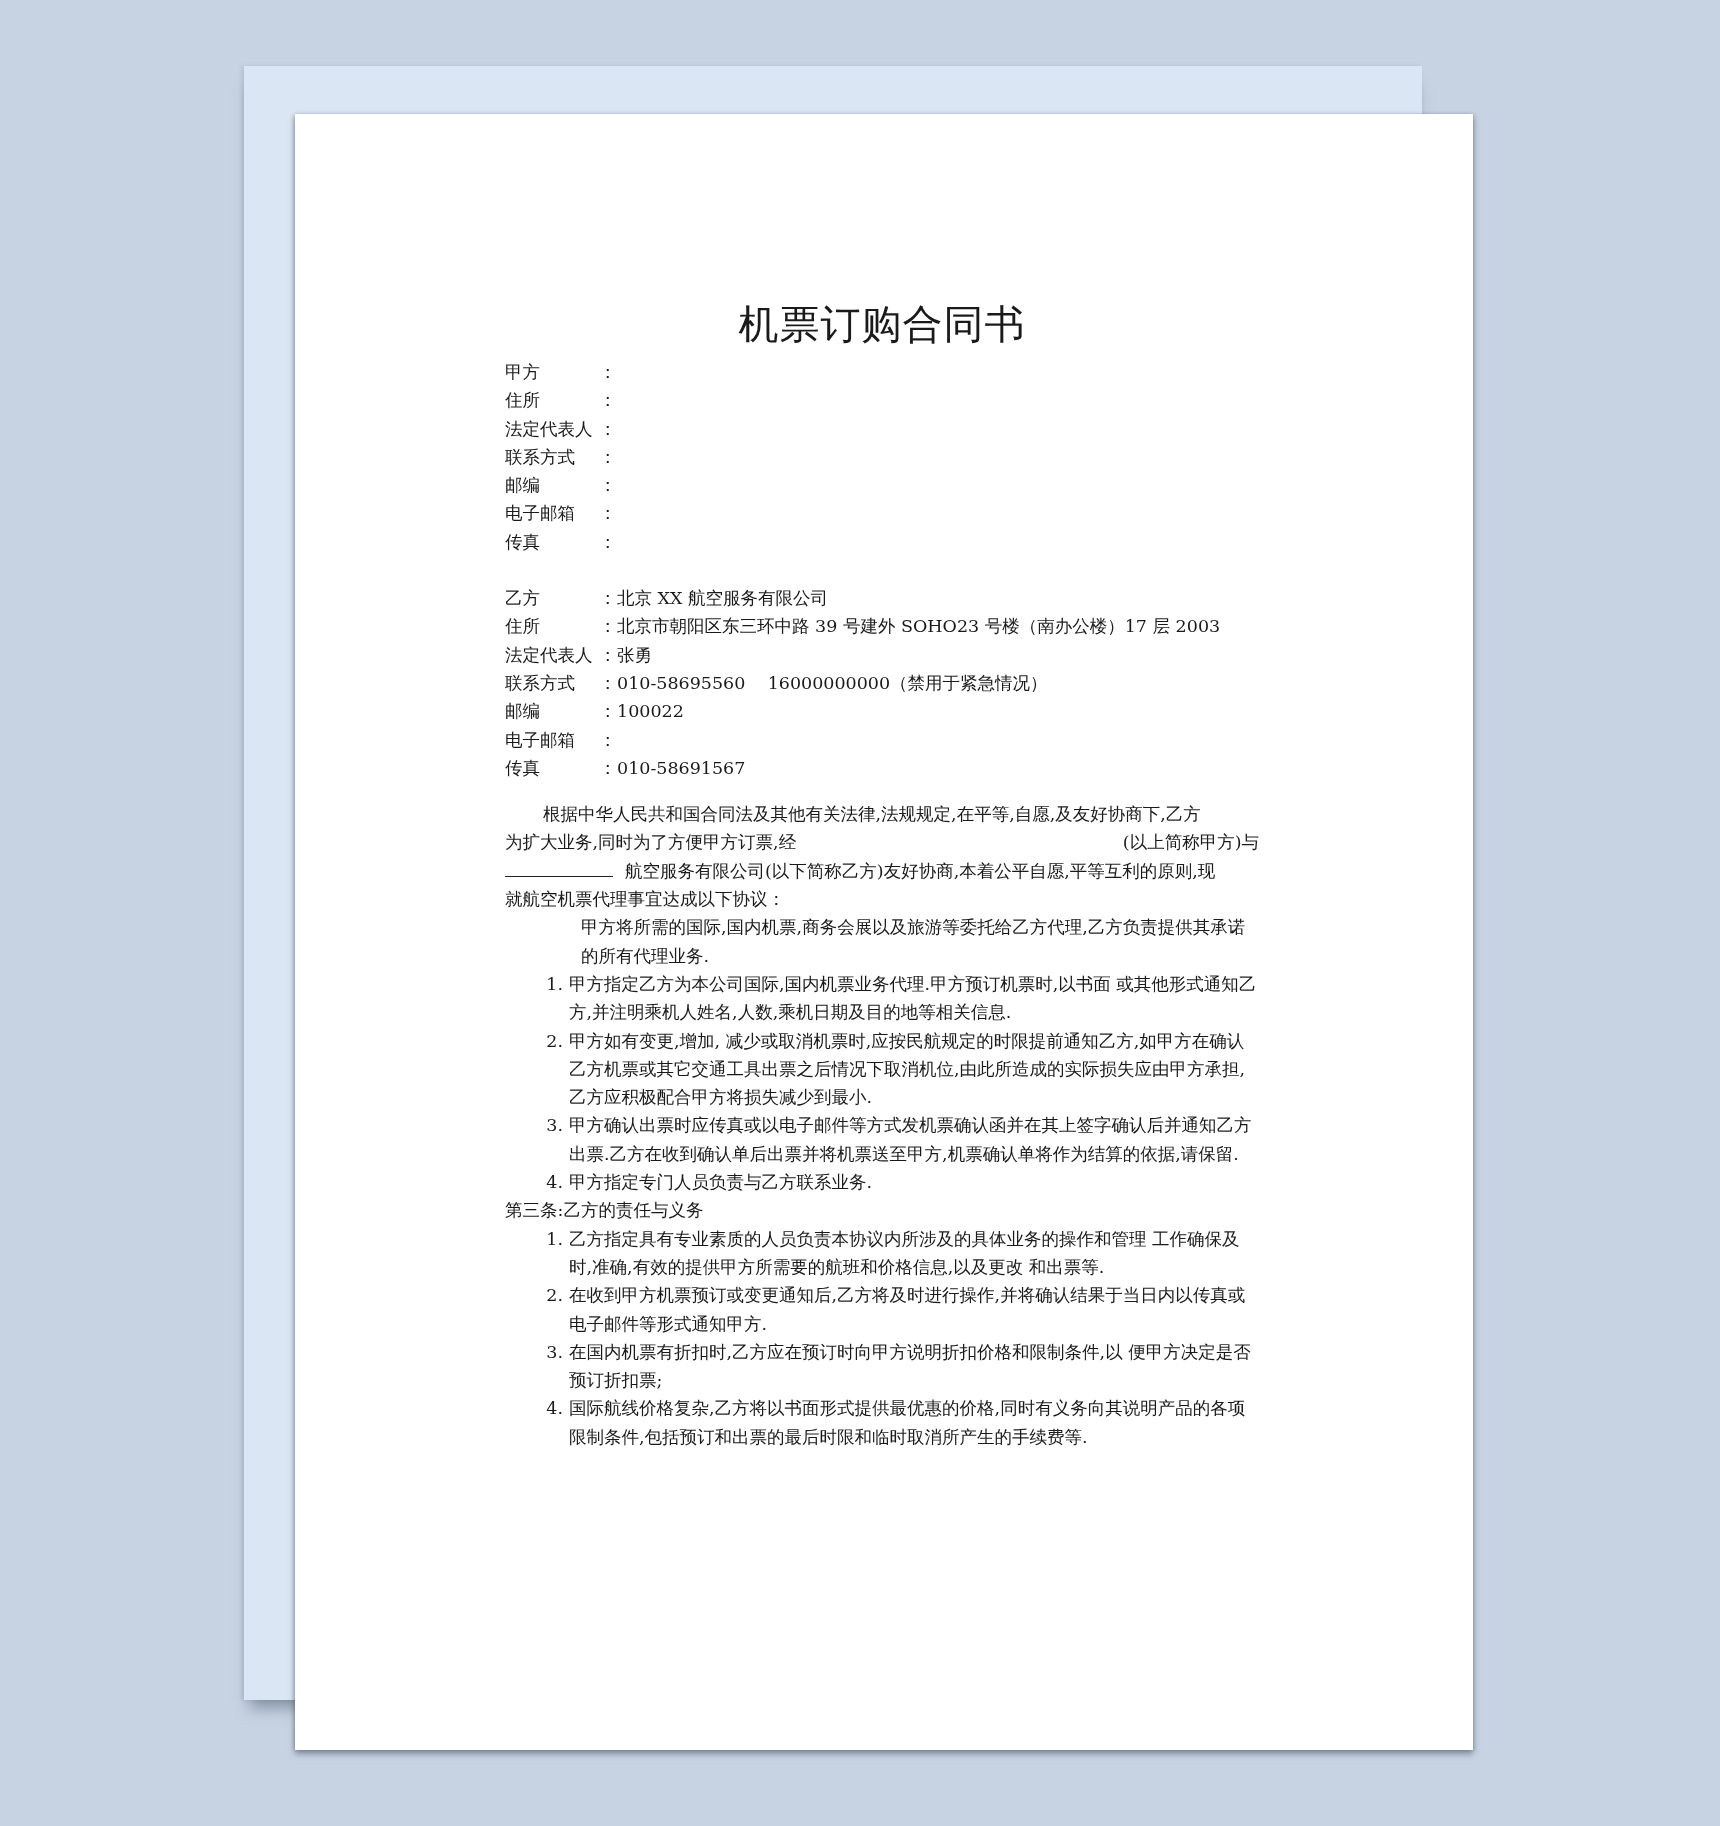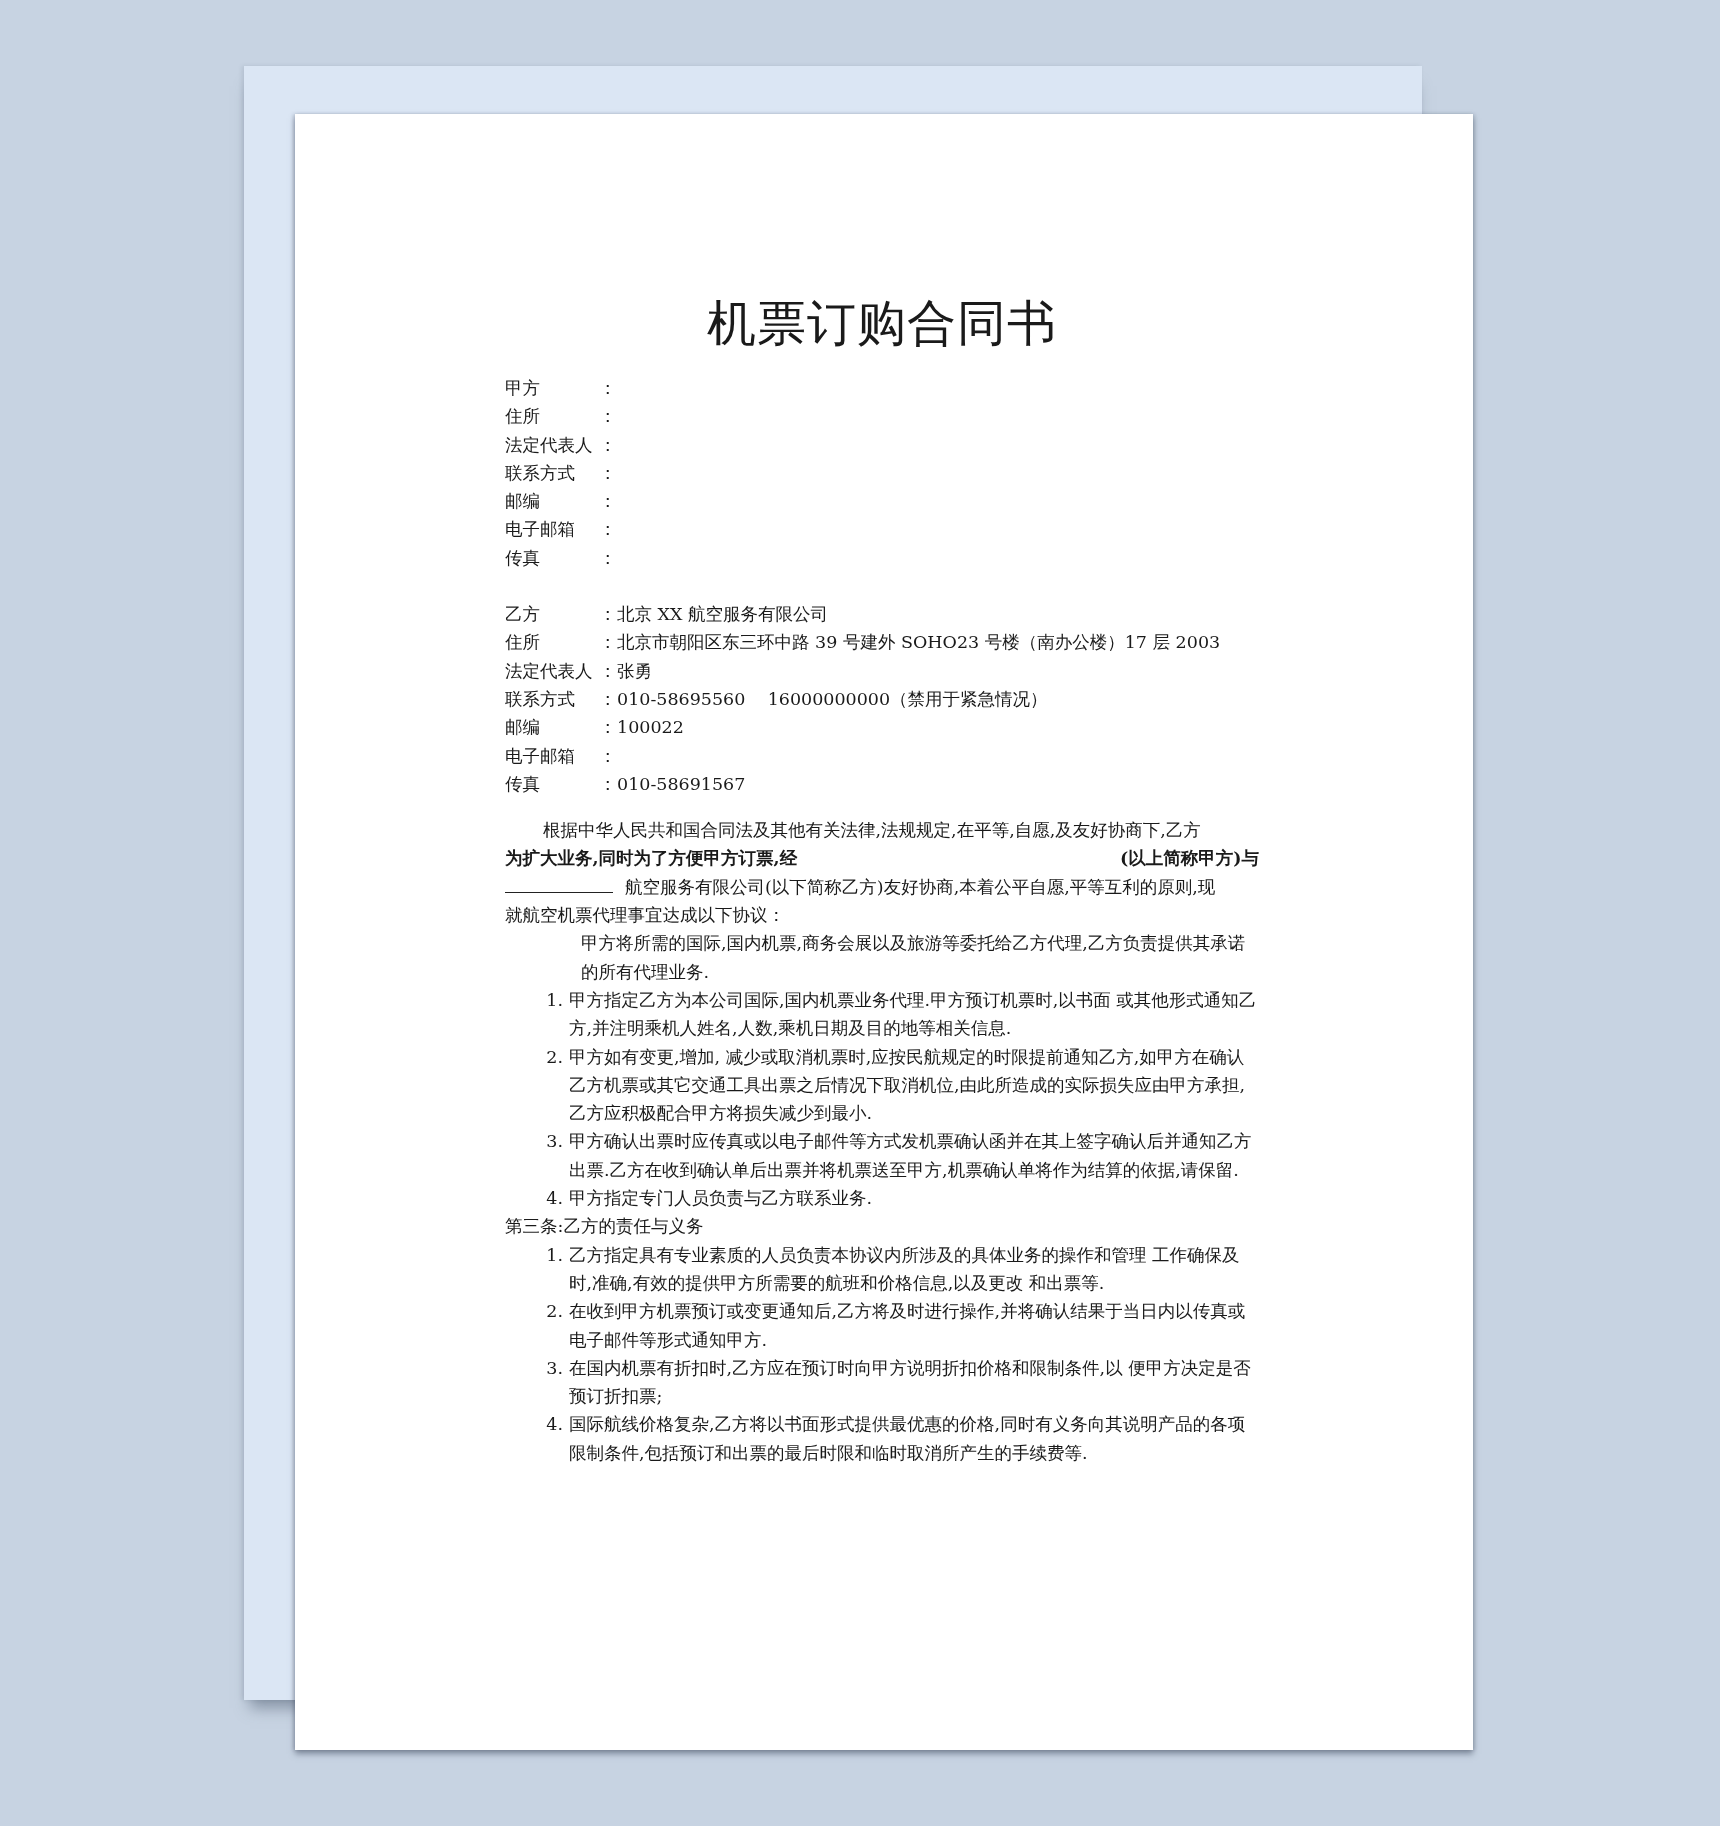--- a/index.html
+++ b/index.html
@@ -16,30 +16,30 @@
   .page-front {
     position:absolute; left:295px; top:114px; width:1178px; height:1636px;
     background:#ffffff;
     box-shadow: 0 4px 6px rgba(70,80,100,0.55), -2px 0 3px rgba(70,80,100,0.18), 2px 0 3px rgba(70,80,100,0.15);
   }
   .content {
     position:absolute; left:210px; top:180px; width:754px;
     font-size:17.5px; line-height:28.3px;
   }
   .title {
-    text-align:center; font-size:49px; line-height:60px; margin:0 0 20px 0;
+    text-align:center; font-size:40px; line-height:60px; margin:0 0 4px 0;
     font-family:"DejaVu Sans","Liberation Sans",sans-serif; font-weight:normal;
     letter-spacing:1px;
   }
   .field-row { display:flex; white-space:nowrap; }
   .field-label { width:94px; letter-spacing:0; }
   .field-colon { width:18px; }
   .gap { height:28px; }
   .para { text-indent:38px; text-align:justify; margin-top:18px; }
-  .line-flex { display:flex; justify-content:space-between;font-weight:bold; }
+  .line-flex { display:flex; justify-content:space-between; }
   .blank-underline { display:inline-block; width:108px; border-bottom:1px solid #222; height:18px; margin-right:12px; vertical-align:baseline; }
   .article-title { }
   .article-body { padding-left:76px; }
   .list { margin:0; padding:0; list-style:none; }
   .list-item { display:flex; }
   .list-num { width:22px; flex-shrink:0; text-align:right; padding-right:6px; }
   .list-text { flex:1; }
 </style>
 </head>
 <body>

